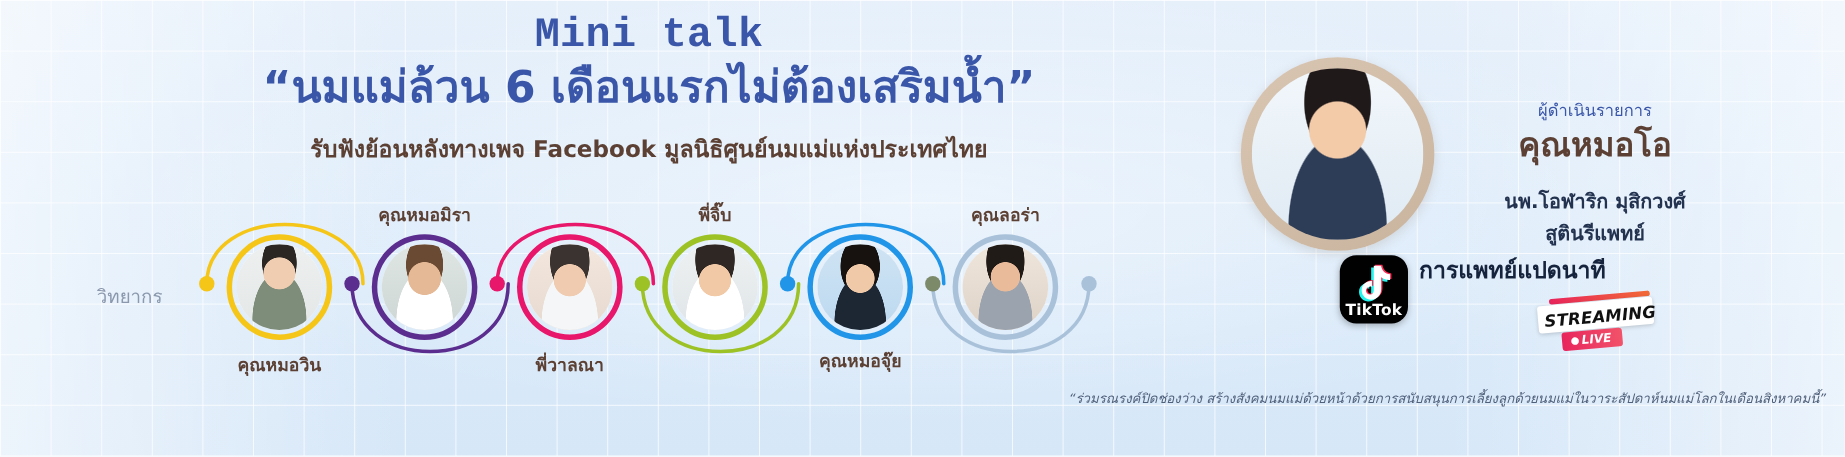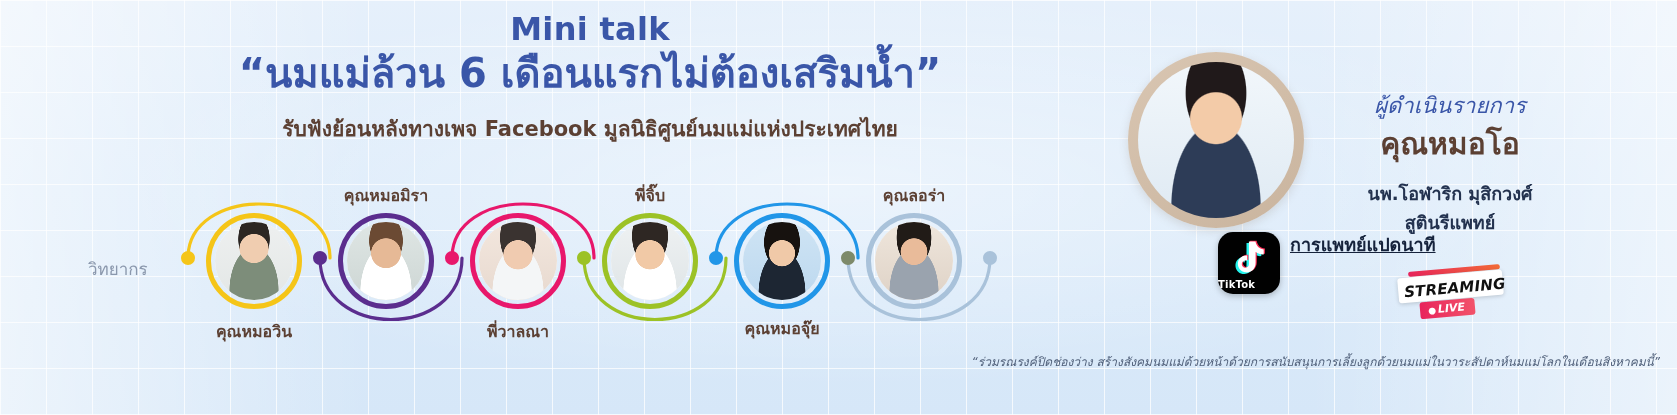--- a/index.html
+++ b/index.html
@@ -25,22 +25,23 @@
     pointer-events:none;
   }
   #vignette{
     position:absolute;inset:0;pointer-events:none;
     background:radial-gradient(ellipse at 50% 45%,rgba(255,255,255,.45) 0%,rgba(255,255,255,0) 62%);
   }
 
   
   .head{position:absolute;left:160px;top:12px;width:860px;text-align:center;}
   .head .t1{
-    font-size:32px;font-weight:bold;color:#3a56a8;letter-spacing:.3px;
+    font-size:38px;font-weight:bold;color:#3a56a8;letter-spacing:.3px;
     line-height:1.12;
+    font-family:Liberation Mono, monospace;
   }
   .head .t2{
     font-size:40px;font-weight:bold;color:#3a56a8;
     line-height:1.15;margin-top:2px;white-space:nowrap;
   }
   .head .t3{
     font-size:21px;font-weight:bold;color:#5c4033;
     margin-top:16px;white-space:nowrap;
   }
 
@@ -75,37 +76,37 @@
     width:176px;height:176px;border-radius:50%;
     background:linear-gradient(145deg,#d9c6b2,#c9b49e);
     display:flex;align-items:center;justify-content:center;
     box-shadow:0 3px 10px rgba(120,100,80,.18);
   }
   #host .hphoto{
     width:156px;height:156px;border-radius:50%;overflow:hidden;position:relative;
     background:#eef3f8;
   }
   #hosttext{position:absolute;left:1285px;top:88px;width:330px;text-align:center;}
-  #hosttext .r1{font-size:22px;color:#3a56a8;font-style:italic;}
+  #hosttext .r1{font-size:15px;color:#3a56a8;}
   #hosttext .r2{font-size:30px;font-weight:bold;color:#5c4033;line-height:1.25;margin-top:2px;}
   #hosttext .r3{font-size:18px;font-weight:bold;color:#23324f;margin-top:16px;}
   #hosttext .r4{font-size:18px;font-weight:bold;color:#23324f;}
 
   
   #tiktok{position:absolute;left:1218px;top:232px;}
   .tt-badge{
     width:62px;height:62px;border-radius:15px;background:#010101;
     position:relative;box-shadow:0 2px 6px rgba(0,0,0,.25);
   }
   .tt-label{
-    position:absolute;left:0;right:0;bottom:4px;text-align:left;
-    color:#fff;font-size:10px;font-weight:bold;letter-spacing:.2px;
+    position:absolute;left:0;right:0;bottom:4px;text-align:center;
+    color:#fff;font-size:14px;font-weight:bold;letter-spacing:.2px;
   }
   #ttText{position:absolute;left:1290px;top:233px;}
-  #ttText div{font-size:18px;font-weight:bold;color:#16233c;line-height:1.32;white-space:nowrap;text-decoration:underline;}
+  #ttText div{font-size:21px;font-weight:bold;color:#16233c;line-height:1.32;white-space:nowrap;}
 
   #stream{position:absolute;left:1398px;top:268px;width:110px;height:46px;}
   .st-card{
     position:absolute;left:0;top:6px;width:105px;height:25px;background:#ffffff;
     transform:rotate(-5deg);border-radius:3px;
     box-shadow:0 1px 4px rgba(0,0,0,.18);
   }
   .st-bar{
     position:absolute;left:10px;top:0px;width:92px;height:5px;border-radius:3px;
     background:linear-gradient(90deg,#e8245c,#f26a36);

